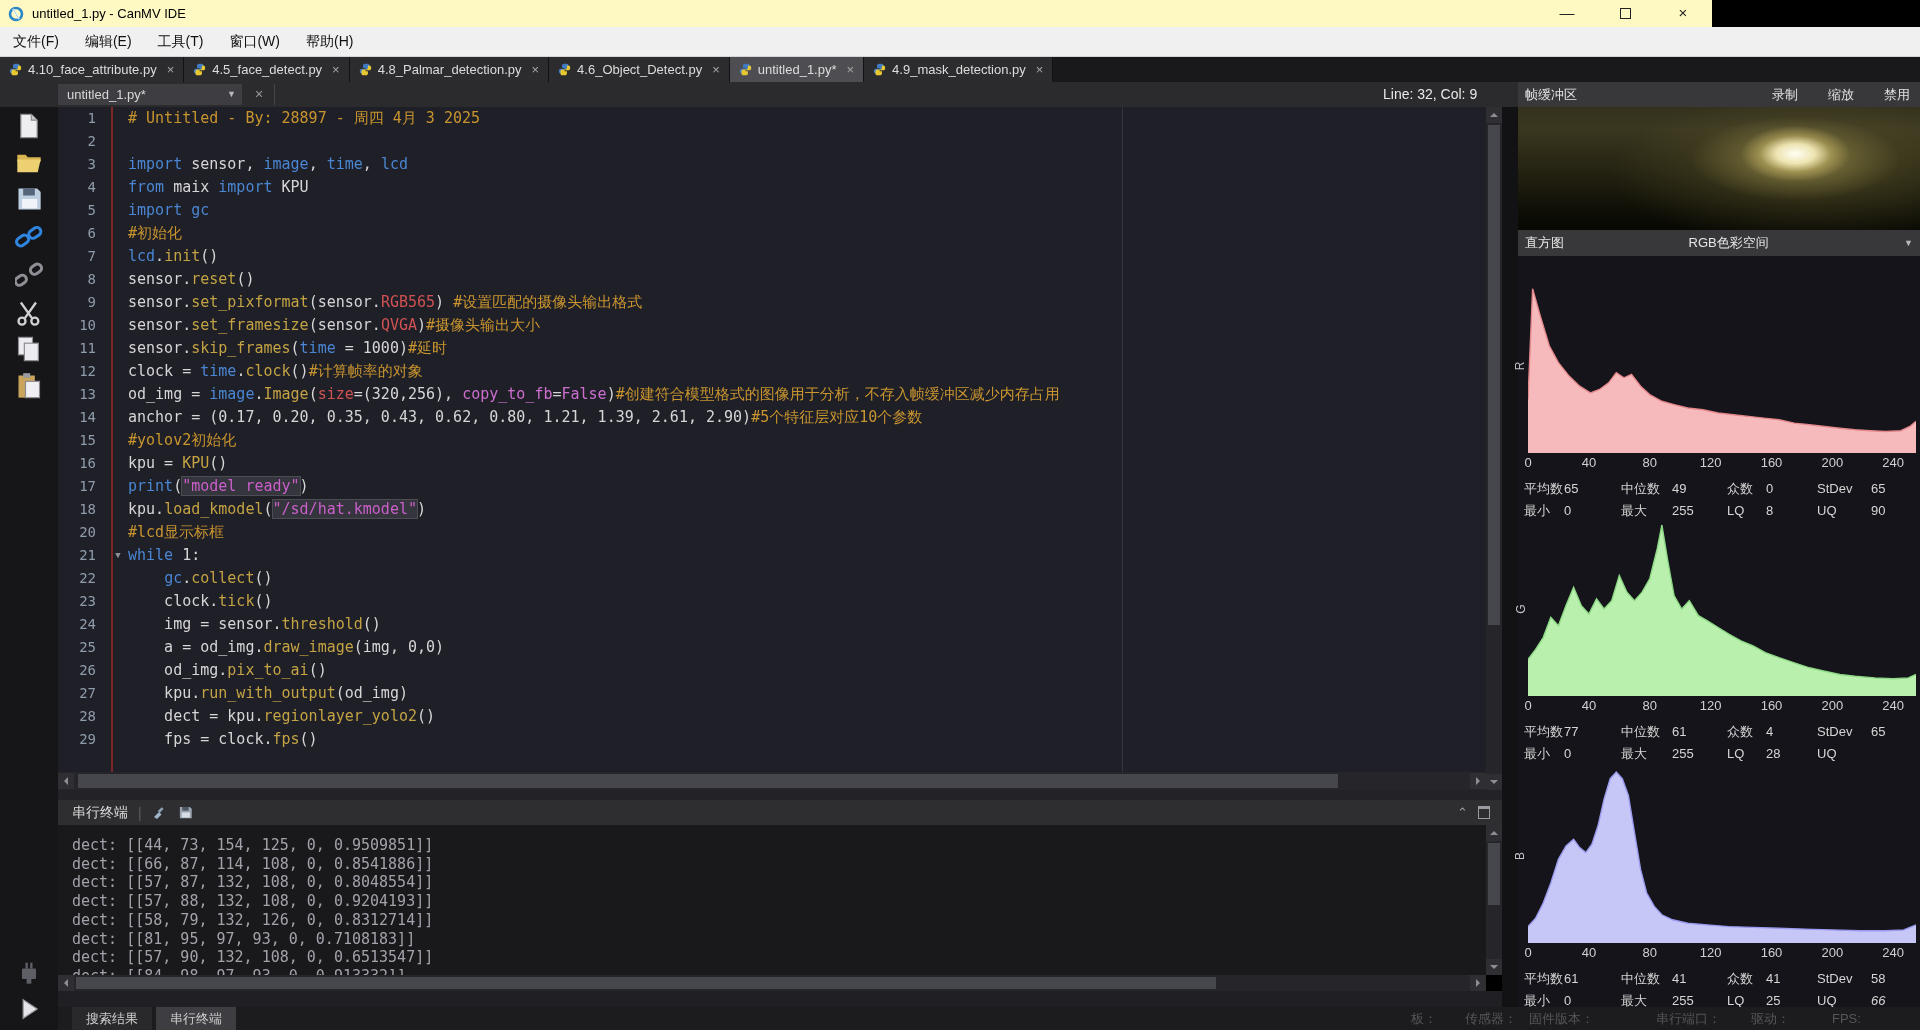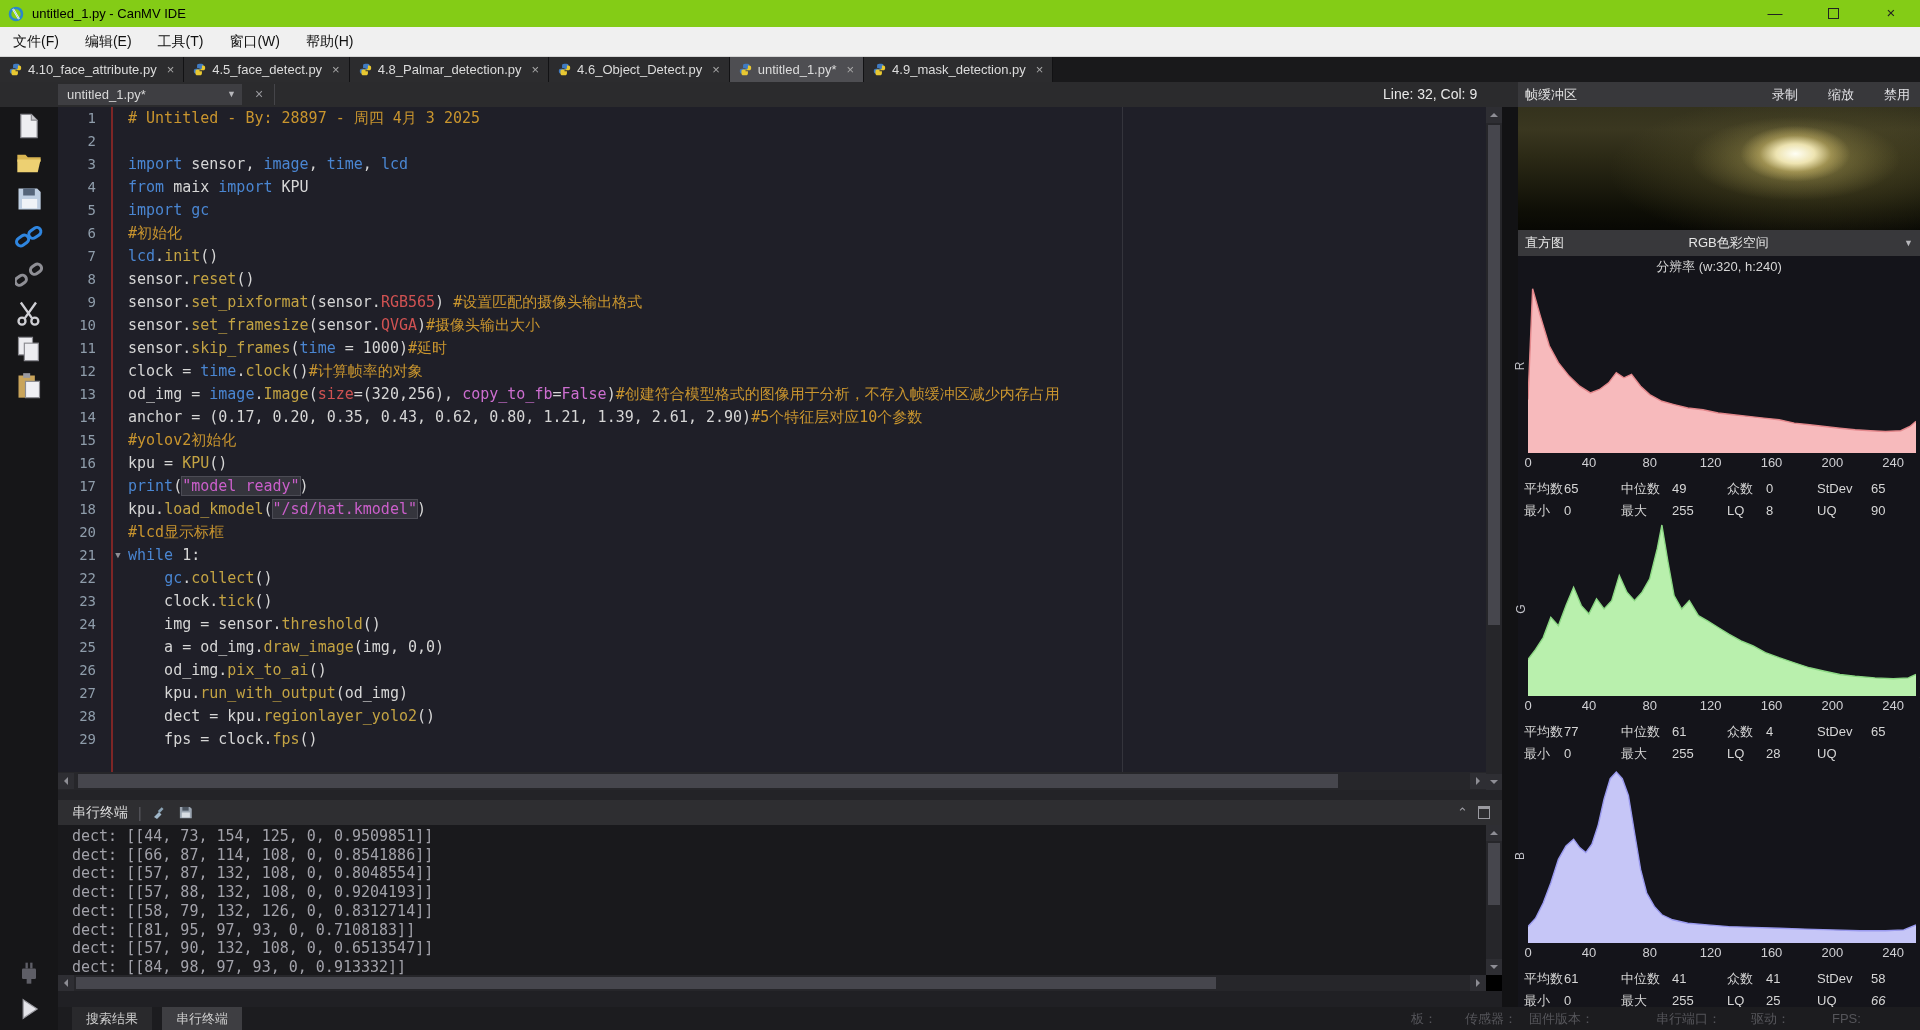--- a/index.html
+++ b/index.html
@@ -1,19 +1,19 @@
 <!DOCTYPE html>
 <html><head>
 <meta charset="utf-8">
 <style>
   html,body{margin:0;padding:0;background:#000;overflow:hidden;}
   #app{position:relative;width:1920px;height:1030px;font-family:"Liberation Sans","DejaVu Sans",sans-serif;user-select:none;}
 
   
-  #titlebar{position:absolute;left:0;top:0;width:1920px;height:27px;background:#84cc16;display:flex;align-items:center;}
+  #titlebar{position:absolute;left:0;top:0;width:1712px;height:27px;background:#fef9c3;display:flex;align-items:center;}
   #app-icon{margin-left:8px;flex:none;}
   #title-text{margin-left:8px;font-size:13px;color:#000;}
   #win-controls{position:absolute;right:0;top:0;height:27px;display:flex;}
   .win-btn{width:58px;height:27px;text-align:center;line-height:26px;font-size:15px;color:#222;}
   .maxbox{display:inline-block;width:9px;height:9px;border:1px solid #222;margin-top:8px;}
 
   
   #menubar{position:absolute;left:0;top:27px;width:1920px;height:30px;background:#f0f0f0;display:flex;align-items:center;border-bottom:1px solid #d5d5d5;box-sizing:border-box;}
   .menu-item{padding:0 13px;font-size:14px;color:#111;line-height:29px;}
 
@@ -104,21 +104,21 @@
   .ch-label{position:absolute;left:-2px;top:50%;transform:translateY(-50%) rotate(-90deg);color:#c2c2c8;font-size:12px;}
   .ch-svg{position:absolute;left:10px;top:0;width:388px;height:174px;}
   .ch-axis{position:absolute;left:10px;top:176px;width:388px;height:16px;}
   .tick{position:absolute;top:0;transform:translateX(-50%);color:#d0d0d4;font-size:13px;}
   .strow{position:absolute;left:0;width:402px;height:22px;}
   .strow.r1{top:199px;} .strow.r2{top:221px;}
   .st-label,.st-value{position:absolute;top:0;color:#d6d6d6;font-size:13px;line-height:22px;white-space:nowrap;}
 
   
   #statusbar{position:absolute;left:58px;top:1007px;width:1862px;height:23px;background:#1c1c1f;}
-  #sb-tabs{position:absolute;left:14px;top:0;height:23px;display:flex;gap:10px;}
+  #sb-tabs{position:absolute;left:14px;top:0;height:23px;display:flex;gap:4px;}
   .sb-tab{padding:0 14px;line-height:23px;font-size:13px;color:#cfcfcf;background:#29292c;}
   .sb-tab.active{background:#3e3e42;}
   .sb-label{position:absolute;top:0;line-height:23px;font-size:13px;color:#55555a;white-space:nowrap;}
 </style>
 </head>
 <body>
 
 <div id="app">
 
   <div id="titlebar">
@@ -336,21 +336,21 @@
         <path d="M3 3h16l3 3v15H3z" fill="#9aa4b0"></path>
         <rect x="7" y="3" width="10" height="6" fill="#4c5560"></rect>
         <rect x="6" y="12" width="13" height="8" fill="#d8dde3"></rect>
       </svg>
     <div id="term-right-icons">
       <span style="font-size:13px">⌃</span>
       <span style="display:inline-block;width:10px;height:9px;border:1px solid #9a9aa0;border-top-width:3px"></span>
     </div>
   </div>
   <div id="terminal">
-    <div id="term-lines" style="padding-top:2px">
+    <div id="term-lines" style="padding-top:11px">
         <div class="term-line">dect: [[44, 73, 154, 125, 0, 0.9509851]]</div>
         <div class="term-line">dect: [[66, 87, 114, 108, 0, 0.8541886]]</div>
         <div class="term-line">dect: [[57, 87, 132, 108, 0, 0.8048554]]</div>
         <div class="term-line">dect: [[57, 88, 132, 108, 0, 0.9204193]]</div>
         <div class="term-line">dect: [[58, 79, 132, 126, 0, 0.8312714]]</div>
         <div class="term-line">dect: [[81, 95, 97, 93, 0, 0.7108183]]</div>
         <div class="term-line">dect: [[57, 90, 132, 108, 0, 0.6513547]]</div>
         <div class="term-line">dect: [[84, 98, 97, 93, 0, 0.913332]]</div>
       </div>
   </div>
@@ -376,21 +376,20 @@
 
   <div id="divider"></div>
 
   <div id="rightpanel">
     <div id="camera"></div>
     <div id="hist-header">
       <span class="h-title">直方图</span>
       <span class="h-space">RGB色彩空间</span>
       <span class="h-arrow">▼</span>
     </div>
-    <div id="resolution">分辨率 (w:320, h:240)</div>
     <div class="channel-block" id="chR">
         <div class="ch-chart">
           <span class="ch-label">R</span>
           <svg viewBox="0 0 388 174" preserveAspectRatio="none" class="ch-svg">
             <polygon points="0,174 0.0,120.6 4.6,9.7 12.2,36.6 21.3,66.8 30.4,83.6 41.1,97.1 51.7,107.2 62.4,113.9 71.5,110.5 80.6,103.8 88.3,93.7 95.9,98.8 103.5,95.4 112.6,107.2 121.7,115.6 133.9,122.3 146.1,125.6 159.8,129.0 175.0,130.7 190.2,134.0 205.4,135.7 220.6,137.4 235.8,139.1 251.1,140.8 266.3,144.1 281.5,145.8 296.7,147.5 311.9,149.2 327.1,150.8 342.4,151.7 357.6,152.5 372.8,151.7 381.9,147.5 388.0,142.4 388,174" fill="#f7babc"></polygon>
             <polyline points="0.0,120.6 4.6,9.7 12.2,36.6 21.3,66.8 30.4,83.6 41.1,97.1 51.7,107.2 62.4,113.9 71.5,110.5 80.6,103.8 88.3,93.7 95.9,98.8 103.5,95.4 112.6,107.2 121.7,115.6 133.9,122.3 146.1,125.6 159.8,129.0 175.0,130.7 190.2,134.0 205.4,135.7 220.6,137.4 235.8,139.1 251.1,140.8 266.3,144.1 281.5,145.8 296.7,147.5 311.9,149.2 327.1,150.8 342.4,151.7 357.6,152.5 372.8,151.7 381.9,147.5 388.0,142.4" fill="none" stroke="#e4888c" stroke-width="1.4"></polyline>
           </svg>
         </div>
         <div class="ch-axis">
           <span class="tick" style="left: 0px;">0</span>

